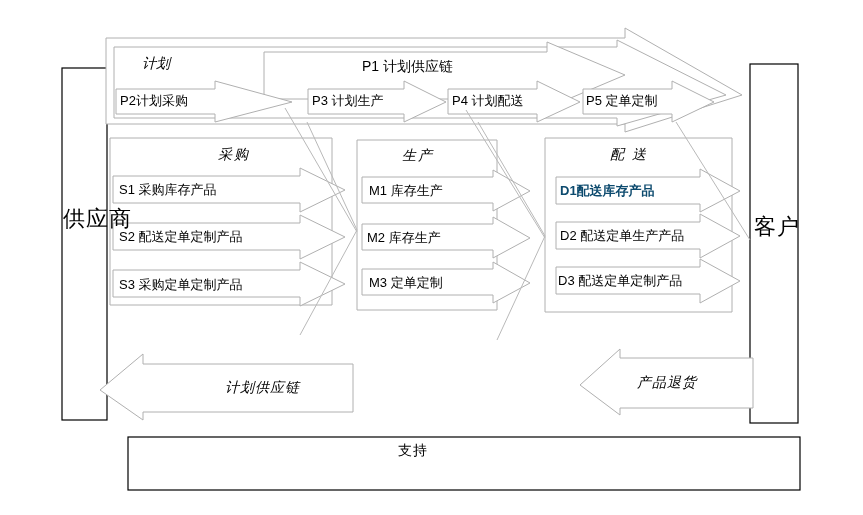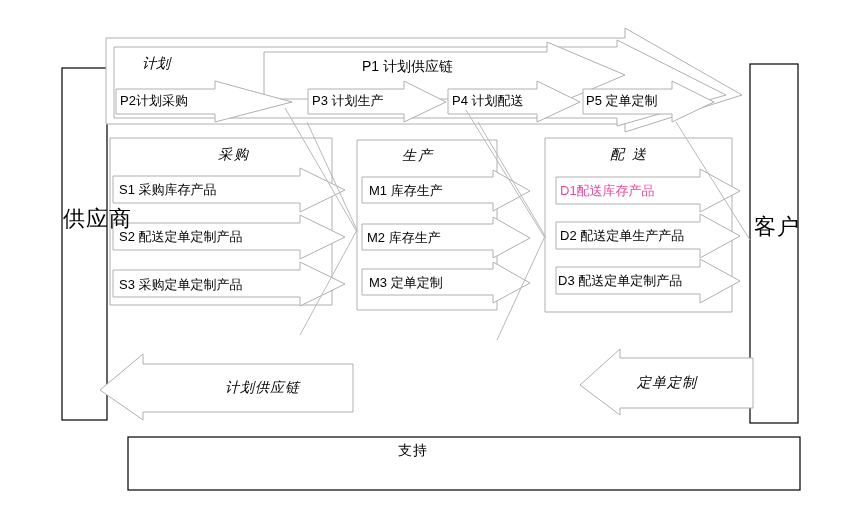--- a/index.html
+++ b/index.html
@@ -4,21 +4,21 @@
 <style>
   html,body{margin:0;padding:0;background:#ffffff;}
   body{
     width:863px;height:515px;position:relative;overflow:hidden;
     font-family:"Liberation Sans","DejaVu Sans",sans-serif;
     color:#000;
   }
   #canvas{position:absolute;left:0;top:0;width:863px;height:515px;}
   .lbl{position:absolute;white-space:nowrap;line-height:1;}
   .lbl.italic{font-style:italic;}
-  .lbl.gray{color:#ec4899;}
+  .lbl.gray{color:#0c4a6e;font-weight:bold;}
   .vlabel{position:absolute;white-space:nowrap;line-height:1;margin-top:12px;}
   svg{position:absolute;left:0;top:0;}
   .g-stroke{stroke:#b0b0b0;fill:#ffffff;stroke-width:1;}
   .g-line{stroke:#b9b9b9;fill:none;stroke-width:1;}
   .k-stroke{stroke:#000000;fill:#ffffff;stroke-width:1.2;}
   .nofill{fill:none;}
 </style>
 </head>
 <body>
 
@@ -96,17 +96,17 @@
   <div class="lbl" style="left:369px;top:184px;font-size:13px;">M1    库存生产</div>
   <div class="lbl" style="left:367px;top:231px;font-size:13px;">M2  库存生产</div>
   <div class="lbl" style="left:369px;top:276px;font-size:13px;">M3    定单定制</div>
 
   <div class="lbl italic" style="left:610px;top:147px;font-size:14px;letter-spacing:2px;">配  送</div>
   <div class="lbl gray" style="left:560px;top:184px;font-size:13px;">D1配送库存产品</div>
   <div class="lbl" style="left:560px;top:229px;font-size:13px;">D2   配送定单生产产品</div>
   <div class="lbl" style="left:558px;top:274px;font-size:13px;">D3  配送定单定制产品</div>
 
   <div class="lbl italic" style="left:225px;top:380px;font-size:14px;letter-spacing:1px;">计划供应链</div>
-  <div class="lbl italic" style="left:637px;top:375px;font-size:14px;letter-spacing:1px;">定单定制</div>
+  <div class="lbl italic" style="left:637px;top:375px;font-size:14px;letter-spacing:1px;">产品退货</div>
 
   <div class="lbl" style="left:398px;top:443px;font-size:14px;letter-spacing:1px;">支持</div>
 
 </div>
 
 </body></html>

